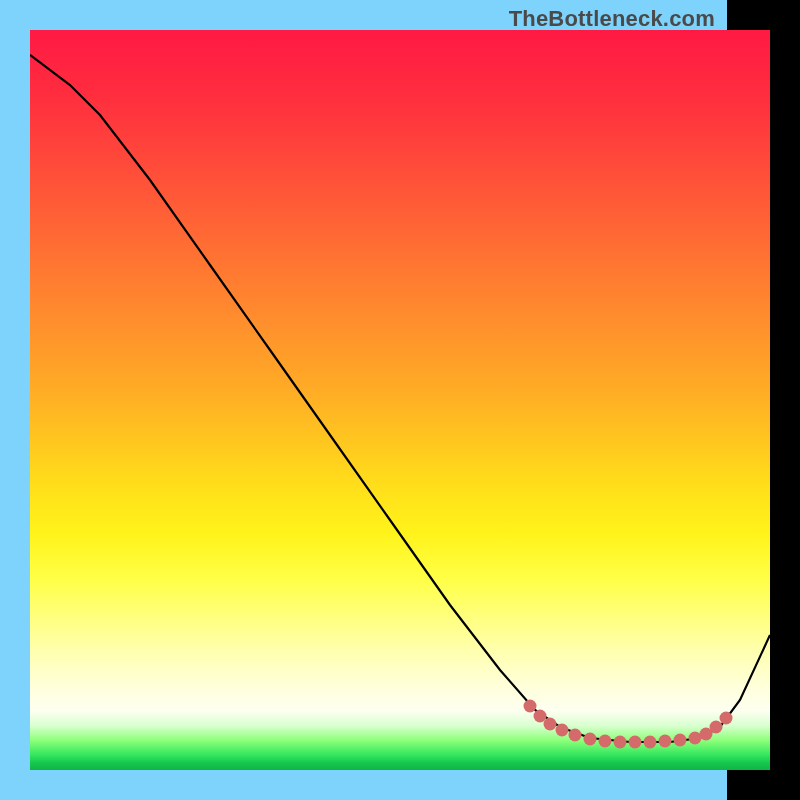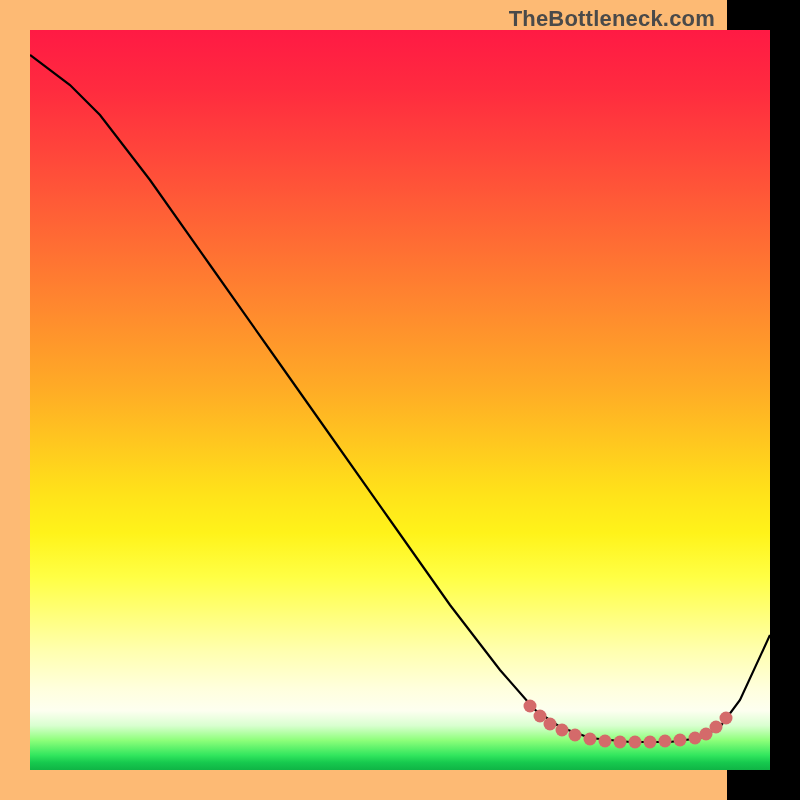--- a/index.html
+++ b/index.html
@@ -8,21 +8,21 @@
     width: 800px;
     height: 800px;
     background: #000;
     font-family: Arial, Helvetica, sans-serif;
     overflow: hidden;
   }
   .frame {
     position: relative;
     width: 727px;
     height: 800px;
-    background: #fdba74;
+    background: #7dd3fc;
   }
   .watermark {
     position: absolute;
     top: 6px;
     right: 12px;
     color: #4a4a4a;
     font-size: 22px;
     font-weight: 600;
     letter-spacing: 0.2px;
     z-index: 40;

